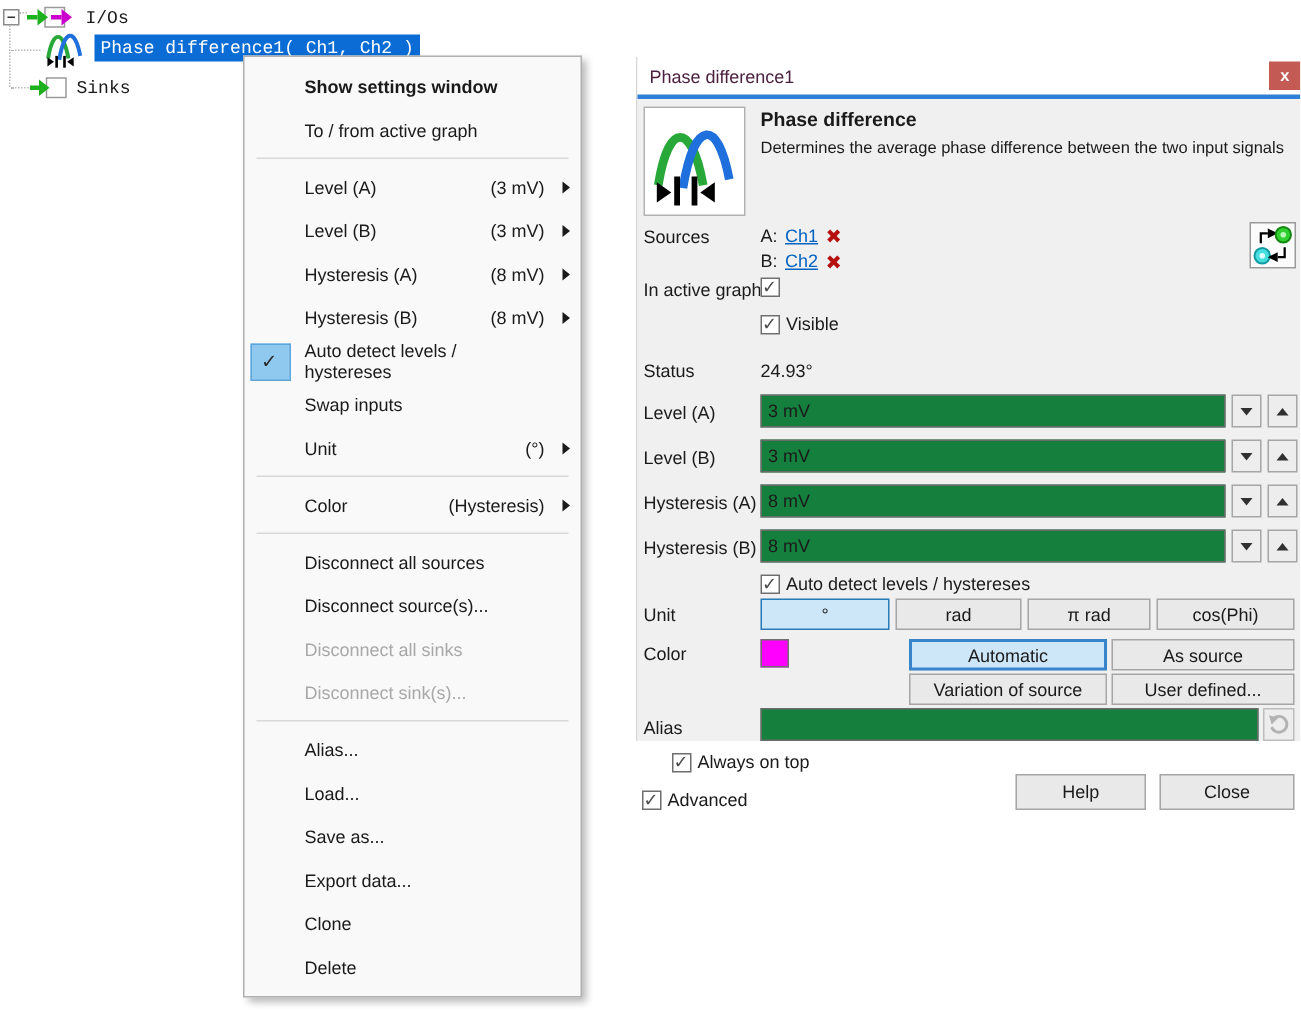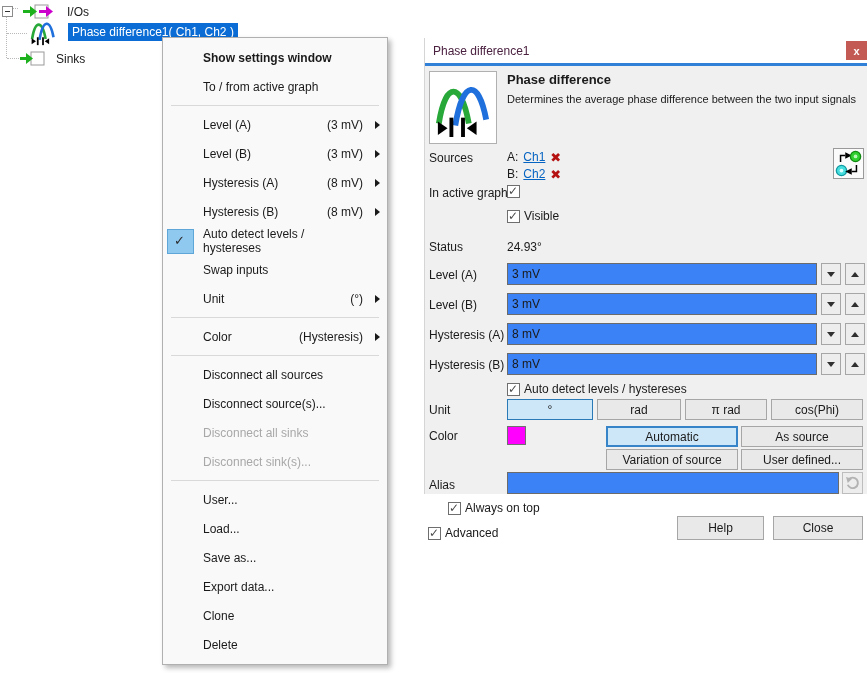--- a/index.html
+++ b/index.html
@@ -2,21 +2,21 @@
 <html><head>
 <meta charset="utf-8">
 <style>
   html,body{margin:0;padding:0;background:#fff;}
   #canvas{position:relative;width:867px;height:673px;background:#fff;overflow:hidden;
           font-family:"Liberation Sans","DejaVu Sans",sans-serif;font-size:12px;color:#1a1a1a;}
 
   
   .tree-vline{position:absolute;left:6px;top:12px;height:46px;border-left:1px dotted #b9b9b9;}
   .tree-hline{position:absolute;border-top:1px dotted #b9b9b9;}
-  .tree-row{position:absolute;display:flex;align-items:center;gap:10px;}
+  .tree-row{position:absolute;display:flex;align-items:center;gap:5px;font-family:Liberation Mono, monospace;}
   .expander{width:9px;height:9px;background:#fff;border:1px solid #8c8c8c;position:relative;}
   .expander::after{content:"";position:absolute;left:2px;top:4px;width:5px;height:1px;background:#333;}
   .tree-label{white-space:nowrap;}
   .tree-label-selected{background:#0a6cd4;color:#fff;padding:2px 4px;white-space:nowrap;}
 
   
   #menu{position:absolute;left:162px;top:37px;width:226px;background:#f9f9f9;
         border:1px solid #b0b0b0;box-shadow:3px 3px 5px rgba(0,0,0,0.28);padding:5px 0;box-sizing:border-box;}
   .mi{position:relative;height:29px;display:flex;align-items:center;padding:0 22px 0 40px;color:#1a1a1a;}
   .mi.bold{font-weight:bold;}
@@ -43,21 +43,21 @@
   .heading{left:82px;top:6px;font-weight:bold;font-size:13px;}
   .desc{left:82px;top:27px;font-size:11px;width:352px;color:#1a1a1a;}
 
   .label-col{left:4px;}
   .remove-icon{color:#b51111;font-size:13px;font-weight:bold;line-height:11px;}
   .src-link{color:#0563c1;text-decoration:underline;}
 
   .checkbox{width:13px;height:13px;background:#fff;border:1px solid #6e6e6e;position:relative;display:inline-block;box-sizing:border-box;}
   .checkbox.checked::after{content:"✓";position:absolute;left:0px;top:-2px;font-size:12px;font-weight:bold;color:#4a4a4a;}
 
-  .txt-input{position:absolute;height:22px;background:#3b82f6;border:1px solid #6b6b6b;box-sizing:border-box;
+  .txt-input{position:absolute;height:22px;background:#15803d;border:1px solid #6b6b6b;box-sizing:border-box;
              font-family:"Liberation Sans",sans-serif;font-size:12px;padding:0 4px;color:#1a1a1a;}
   .spin-btn{position:absolute;width:20px;height:22px;background:#ededed;border:1px solid #a6a6a6;box-sizing:border-box;
             display:flex;align-items:center;justify-content:center;}
   .tri-down{width:0;height:0;border-top:5px solid #303030;border-left:4px solid transparent;border-right:4px solid transparent;}
   .tri-up{width:0;height:0;border-bottom:5px solid #303030;border-left:4px solid transparent;border-right:4px solid transparent;}
 
   .seg-btn{position:absolute;height:21px;background:#e9e9e9;border:1px solid #a6a6a6;box-sizing:border-box;
            display:flex;align-items:center;justify-content:center;font-size:12px;}
   .seg-btn.selected{background:#cde7f9;border:1px solid #2a7ab8;}
   .seg-btn.selected-thick{background:#cde7f9;border:2px solid #3884c8;}
@@ -169,21 +169,21 @@
         <span>Disconnect source(s)...</span>
       </div>
     <div class="mi disabled">
         <span>Disconnect all sinks</span>
       </div>
     <div class="mi disabled">
         <span>Disconnect sink(s)...</span>
       </div>
     <div class="sep"></div>
     <div class="mi">
-        <span>User...</span>
+        <span>Alias...</span>
       </div>
     <div class="mi">
         <span>Load...</span>
       </div>
     <div class="mi">
         <span>Save as...</span>
       </div>
     <div class="mi">
         <span>Export data...</span>
       </div>

